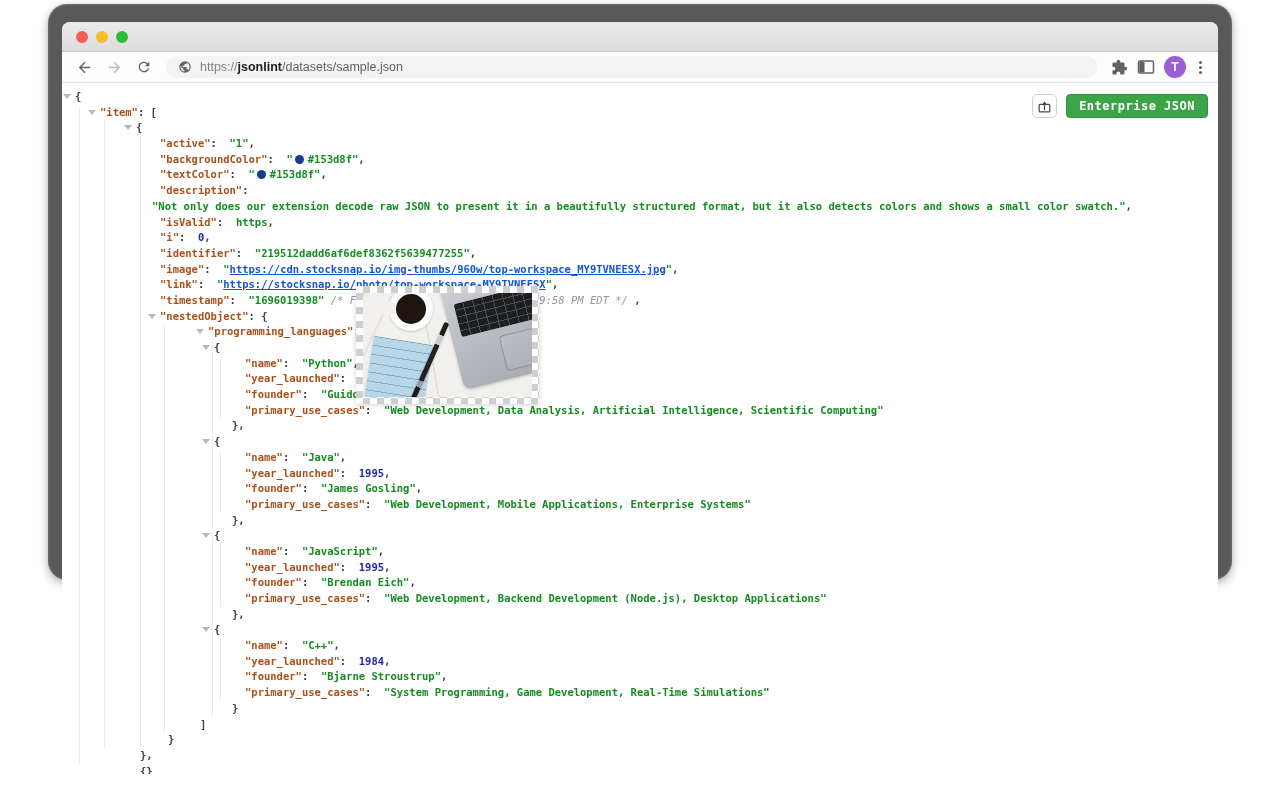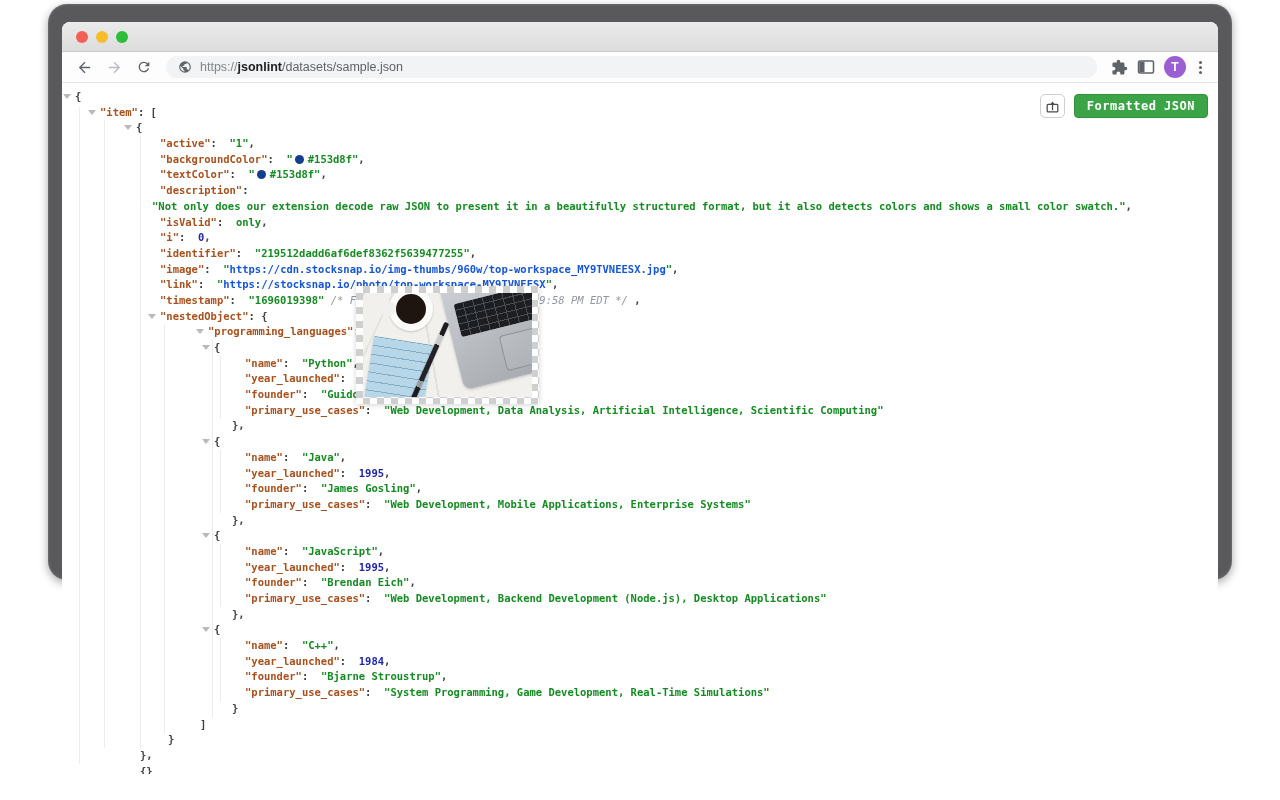--- a/index.html
+++ b/index.html
@@ -70,21 +70,21 @@
   .tri {
     position:absolute; top:5px; width:0; height:0; display:inline-block;
     border-left:4px solid transparent; border-right:4px solid transparent; border-top:5px solid #b9b9b9;
     cursor:pointer;
   }
   .sg-p { color:#3f3f3f; }
   .sg-k { color:#a8511d; }
   .sg-s { color:#158c21; }
   .sg-b { color:#158c21; }
   .sg-n { color:#2026a8; }
-  .sg-l { color:#1656d6; cursor:pointer; }
+  .sg-l { color:#1656d6; text-decoration:underline; cursor:pointer; }
   .sg-c { color:#93989e; font-style:italic; font-weight:normal; }
   .dot { display:inline-block; width:9px; height:9px; border-radius:50%; margin:0 4px 0 2px; vertical-align:-1px; }
   .guide { position:absolute; width:1px; background:#ececec; z-index:0; }
 
   
   .img-popup {
     position:absolute; left:294px; top:203px; width:183px; height:118px; z-index:20;
     background:conic-gradient(#cfcfcf 25%, #ffffff 0 50%, #cfcfcf 0 75%, #ffffff 0);
     background-size:14px 14px; padding:7px; box-shadow:0 1px 5px rgba(0,0,0,.18);
   }
@@ -195,42 +195,42 @@
 
     <div class="content">
 
       <div class="fab-bar">
         <span class="popout-btn">
           <svg class="icon-svg" width="15" height="15" viewBox="0 0 24 24">
               <rect x="3.5" y="8.5" width="17" height="12" rx="1.5" fill="none" stroke="#4a4a4a" stroke-width="2"></rect>
               <path fill="#4a4a4a" d="M11 18h2v-9h3l-4-5-4 5h3z"></path>
             </svg>
         </span>
-        <span class="fmt-btn">Formatted JSON</span>
+        <span class="fmt-btn">Enterprise JSON</span>
       </div>
 
       <div id="json-tree">
           <div class="guide" style="left: 17px; top: 24px; height: 657px;"></div>
           <div class="guide" style="left: 42px; top: 37px; height: 628px;"></div>
           <div class="guide" style="left: 78px; top: 53px; height: 612px;"></div>
           <div class="guide" style="left: 102px; top: 241px; height: 409px;"></div>
           <div class="guide" style="left: 150px; top: 257px; height: 377px;"></div>
           <div class="guide" style="left: 158px; top: 273px; height: 63px;"></div>
           <div class="guide" style="left: 158px; top: 367px; height: 63px;"></div>
           <div class="guide" style="left: 158px; top: 461px; height: 63px;"></div>
           <div class="guide" style="left: 158px; top: 555px; height: 63px;"></div>
           <div class="ln" style="padding-left: 13px;"><span class="tri" style="left: 1px;"></span><span class="sg-p">{</span></div>
           <div class="ln" style="padding-left: 38px;"><span class="tri" style="left: 26px;"></span><span class="sg-k">"item"</span><span class="sg-p">: [</span></div>
           <div class="ln" style="padding-left: 74px;"><span class="tri" style="left: 62px;"></span><span class="sg-p">{</span></div>
           <div class="ln" style="padding-left: 98px;"><span class="sg-k">"active"</span><span class="sg-p">:  </span><span class="sg-s">"1"</span><span class="sg-p">,</span></div>
           <div class="ln" style="padding-left: 98px;"><span class="sg-k">"backgroundColor"</span><span class="sg-p">:  </span><span class="sg-s">"</span><span class="dot" style="background: rgb(21, 61, 143);"></span><span class="sg-s">#153d8f"</span><span class="sg-p">,</span></div>
           <div class="ln" style="padding-left: 98px;"><span class="sg-k">"textColor"</span><span class="sg-p">:  </span><span class="sg-s">"</span><span class="dot" style="background: rgb(21, 61, 143);"></span><span class="sg-s">#153d8f"</span><span class="sg-p">,</span></div>
           <div class="ln" style="padding-left: 98px;"><span class="sg-k">"description"</span><span class="sg-p">:</span></div>
           <div class="ln" style="padding-left: 90px;"><span class="sg-s">"Not only does our extension decode raw JSON to present it in a beautifully structured format, but it also detects colors and shows a small color swatch."</span><span class="sg-p">,</span></div>
-          <div class="ln" style="padding-left: 98px;"><span class="sg-k">"isValid"</span><span class="sg-p">:  </span><span class="sg-b">only</span><span class="sg-p">,</span></div>
+          <div class="ln" style="padding-left: 98px;"><span class="sg-k">"isValid"</span><span class="sg-p">:  </span><span class="sg-b">https</span><span class="sg-p">,</span></div>
           <div class="ln" style="padding-left: 98px;"><span class="sg-k">"i"</span><span class="sg-p">:  </span><span class="sg-n">0</span><span class="sg-p">,</span></div>
           <div class="ln" style="padding-left: 98px;"><span class="sg-k">"identifier"</span><span class="sg-p">:  </span><span class="sg-s">"219512dadd6af6def8362f5639477255"</span><span class="sg-p">,</span></div>
           <div class="ln" style="padding-left: 98px;"><span class="sg-k">"image"</span><span class="sg-p">:  </span><span class="sg-s">"</span><span class="sg-l">https://cdn.stocksnap.io/img-thumbs/960w/top-workspace_MY9TVNEESX.jpg</span><span class="sg-s">"</span><span class="sg-p">,</span></div>
           <div class="ln" style="padding-left: 98px;"><span class="sg-k">"link"</span><span class="sg-p">:  </span><span class="sg-s">"</span><span class="sg-l">https://stocksnap.io/photo/top-workspace-MY9TVNEESX</span><span class="sg-s">"</span><span class="sg-p">,</span></div>
           <div class="ln" style="padding-left: 98px;"><span class="sg-k">"timestamp"</span><span class="sg-p">:  </span><span class="sg-s">"1696019398"</span><span class="sg-p"> </span><span class="sg-c">/* Friday, September 29, 2023 5:09:58 PM EDT */</span><span class="sg-p"> ,</span></div>
           <div class="ln" style="padding-left: 98px;"><span class="tri" style="left: 86px;"></span><span class="sg-k">"nestedObject"</span><span class="sg-p">: {</span></div>
           <div class="ln" style="padding-left: 146px;"><span class="tri" style="left: 134px;"></span><span class="sg-k">"programming_languages"</span><span class="sg-p">:</span></div>
           <div class="ln" style="padding-left: 152px;"><span class="tri" style="left: 140px;"></span><span class="sg-p">{</span></div>
           <div class="ln" style="padding-left: 183px;"><span class="sg-k">"name"</span><span class="sg-p">:  </span><span class="sg-s">"Python"</span><span class="sg-p">,</span></div>
           <div class="ln" style="padding-left: 183px;"><span class="sg-k">"year_launched"</span><span class="sg-p">:  </span><span class="sg-n">1991</span><span class="sg-p">,</span></div>

